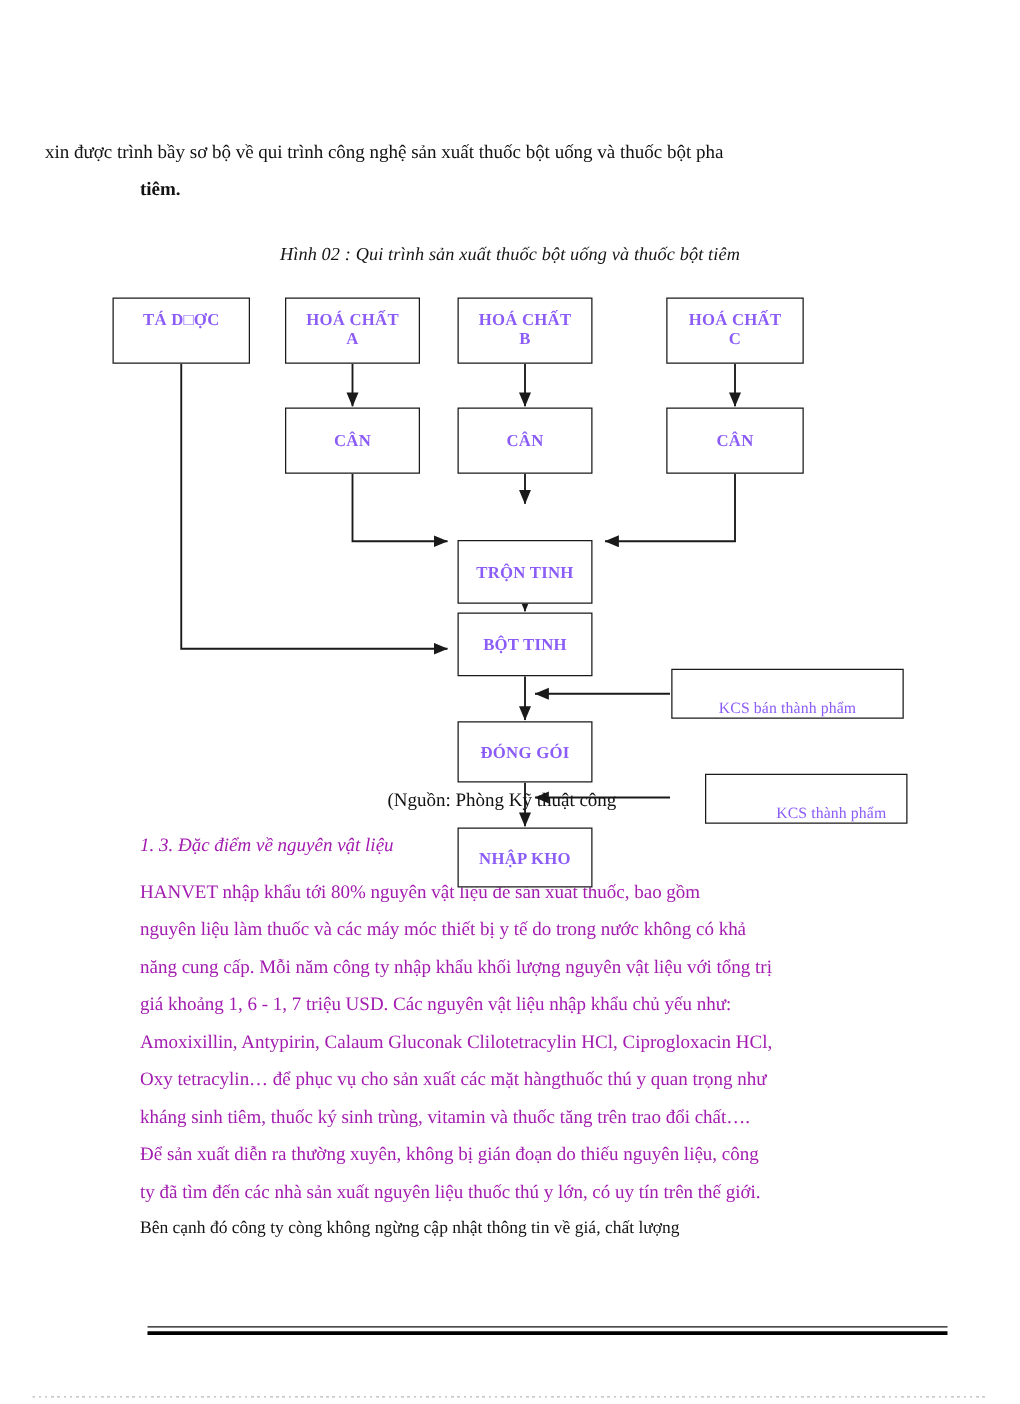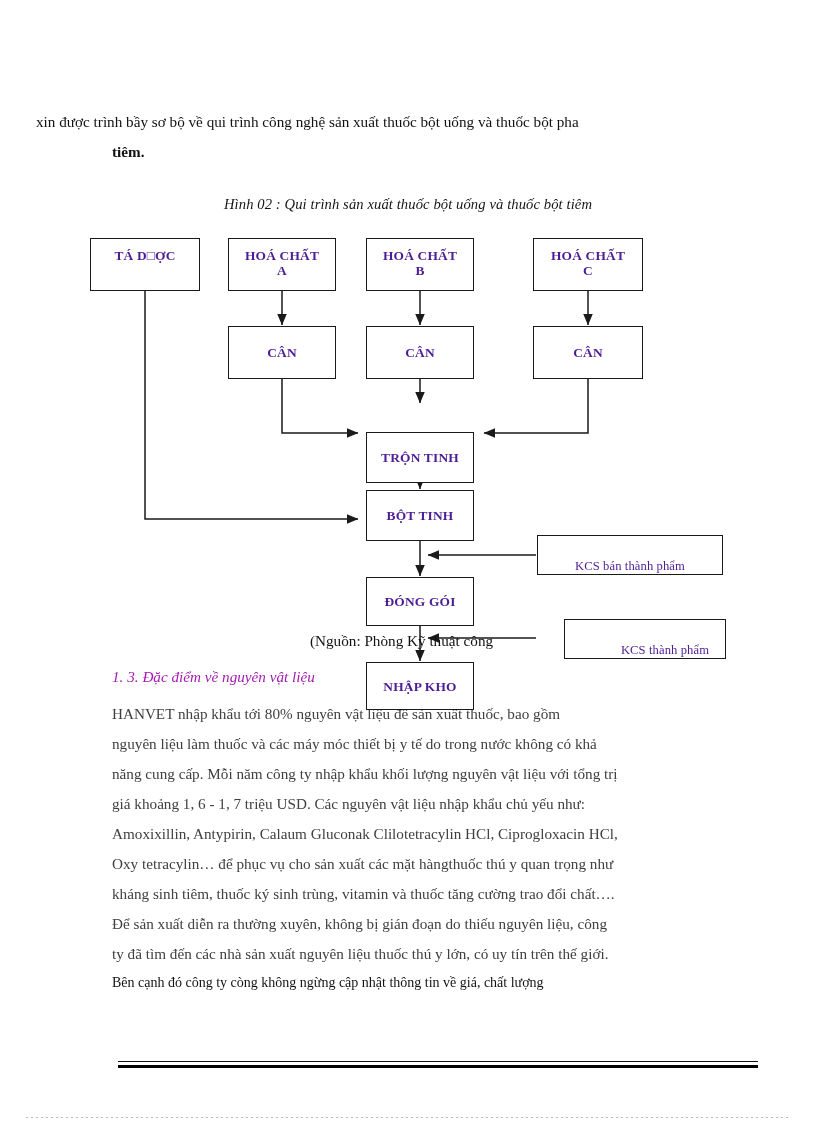--- a/index.html
+++ b/index.html
@@ -27,21 +27,21 @@
     font-size: 15.2px;
     color: #121212;
   }
 
   .textline-justify {
     position: absolute;
     display: flex;
     justify-content: space-between;
     white-space: nowrap;
     font-size: 15.2px;
-    color: #404040;
+    color: #a21caf;
   }
   .textline-left {
     position: absolute;
     white-space: nowrap;
     font-size: 14px;
     color: #121212;
   }
 
   .caption {
     position: absolute;
@@ -78,21 +78,21 @@
     box-sizing: border-box;
     display: flex;
     align-items: flex-start;
     justify-content: center;
     text-align: center;
     font-family: "Liberation Serif", "DejaVu Serif", serif;
     font-weight: 700;
     font-size: 13.4px;
     line-height: 15px;
     letter-spacing: .2px;
-    color: #4c1d95;
+    color: #8b5cf6;
     padding-top: 9px;
     z-index: 5;
   }
   .node.mid {
     align-items: center;
     padding-top: 0;
   }
   .node.kcs {
     font-weight: 400;
     font-size: 12.6px;
@@ -241,21 +241,21 @@
   <div class="textline-justify" style="left:112px; top:795px; width:668px;">
     <span>giá khoảng 1, 6 - 1, 7 triệu USD. Các nguyên vật liệu nhập khẩu chủ yếu như:</span>
   </div>
   <div class="textline-justify" style="left:112px; top:825px; width:668px;">
     <span>Amoxixillin,  Antypirin, Calaum Gluconak Clilotetracylin  HCl, Ciprogloxacin HCl,</span>
   </div>
   <div class="textline-justify" style="left:112px; top:855px; width:668px;">
     <span>Oxy tetracylin…  để phục vụ cho sản xuất các mặt hàngthuốc thú y quan trọng như</span>
   </div>
   <div class="textline-justify" style="left:112px; top:885px; width:668px;">
-    <span>kháng sinh tiêm, thuốc ký sinh trùng, vitamin và thuốc tăng cường trao đổi chất….</span>
+    <span>kháng sinh tiêm, thuốc ký sinh trùng, vitamin và thuốc tăng trên trao đổi chất….</span>
   </div>
   <div class="textline-justify" style="left:112px; top:915px; width:668px;">
     <span>Để sản xuất diễn ra thường xuyên, không bị gián đoạn do thiếu nguyên liệu, công</span>
   </div>
   <div class="textline-justify" style="left:112px; top:945px; width:668px;">
     <span>ty đã tìm đến các nhà sản xuất nguyên liệu thuốc thú y lớn, có uy tín trên thế giới.</span>
   </div>
   <div class="textline-left" style="left:112px; top:975px;">
     <span>Bên cạnh đó công ty còng không ngừng cập nhật thông tin về giá, chất lượng</span>
   </div>

